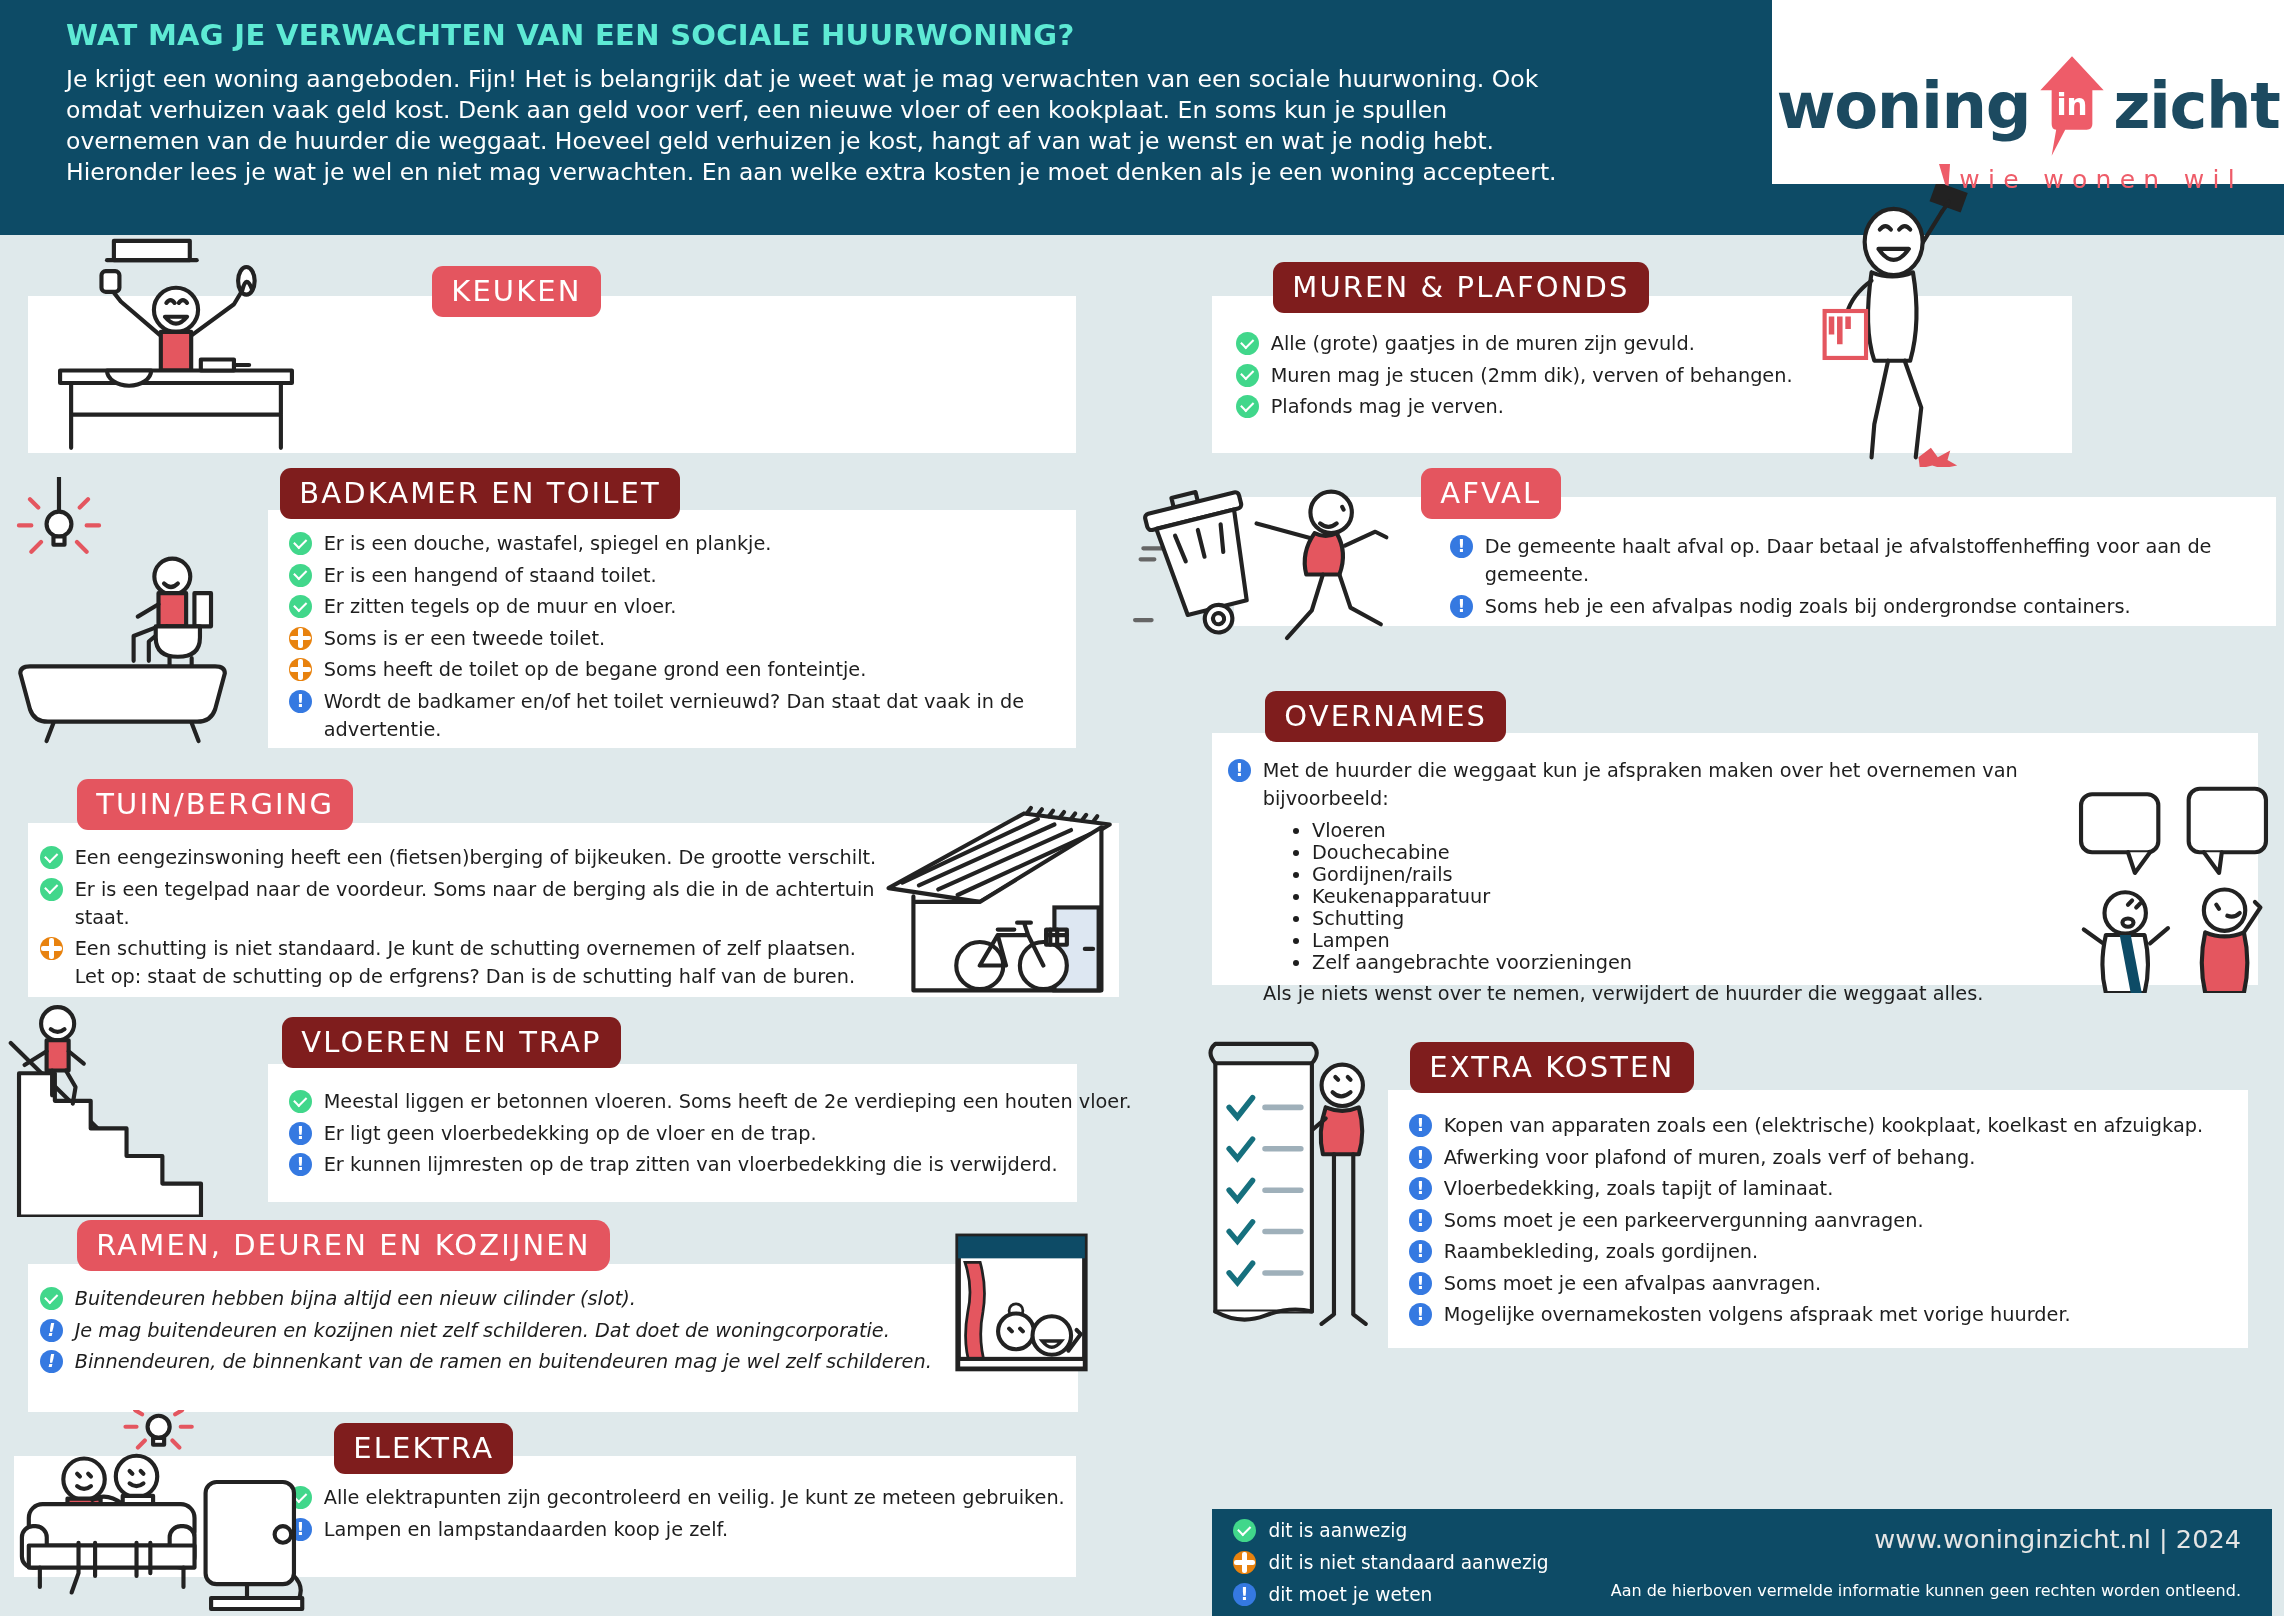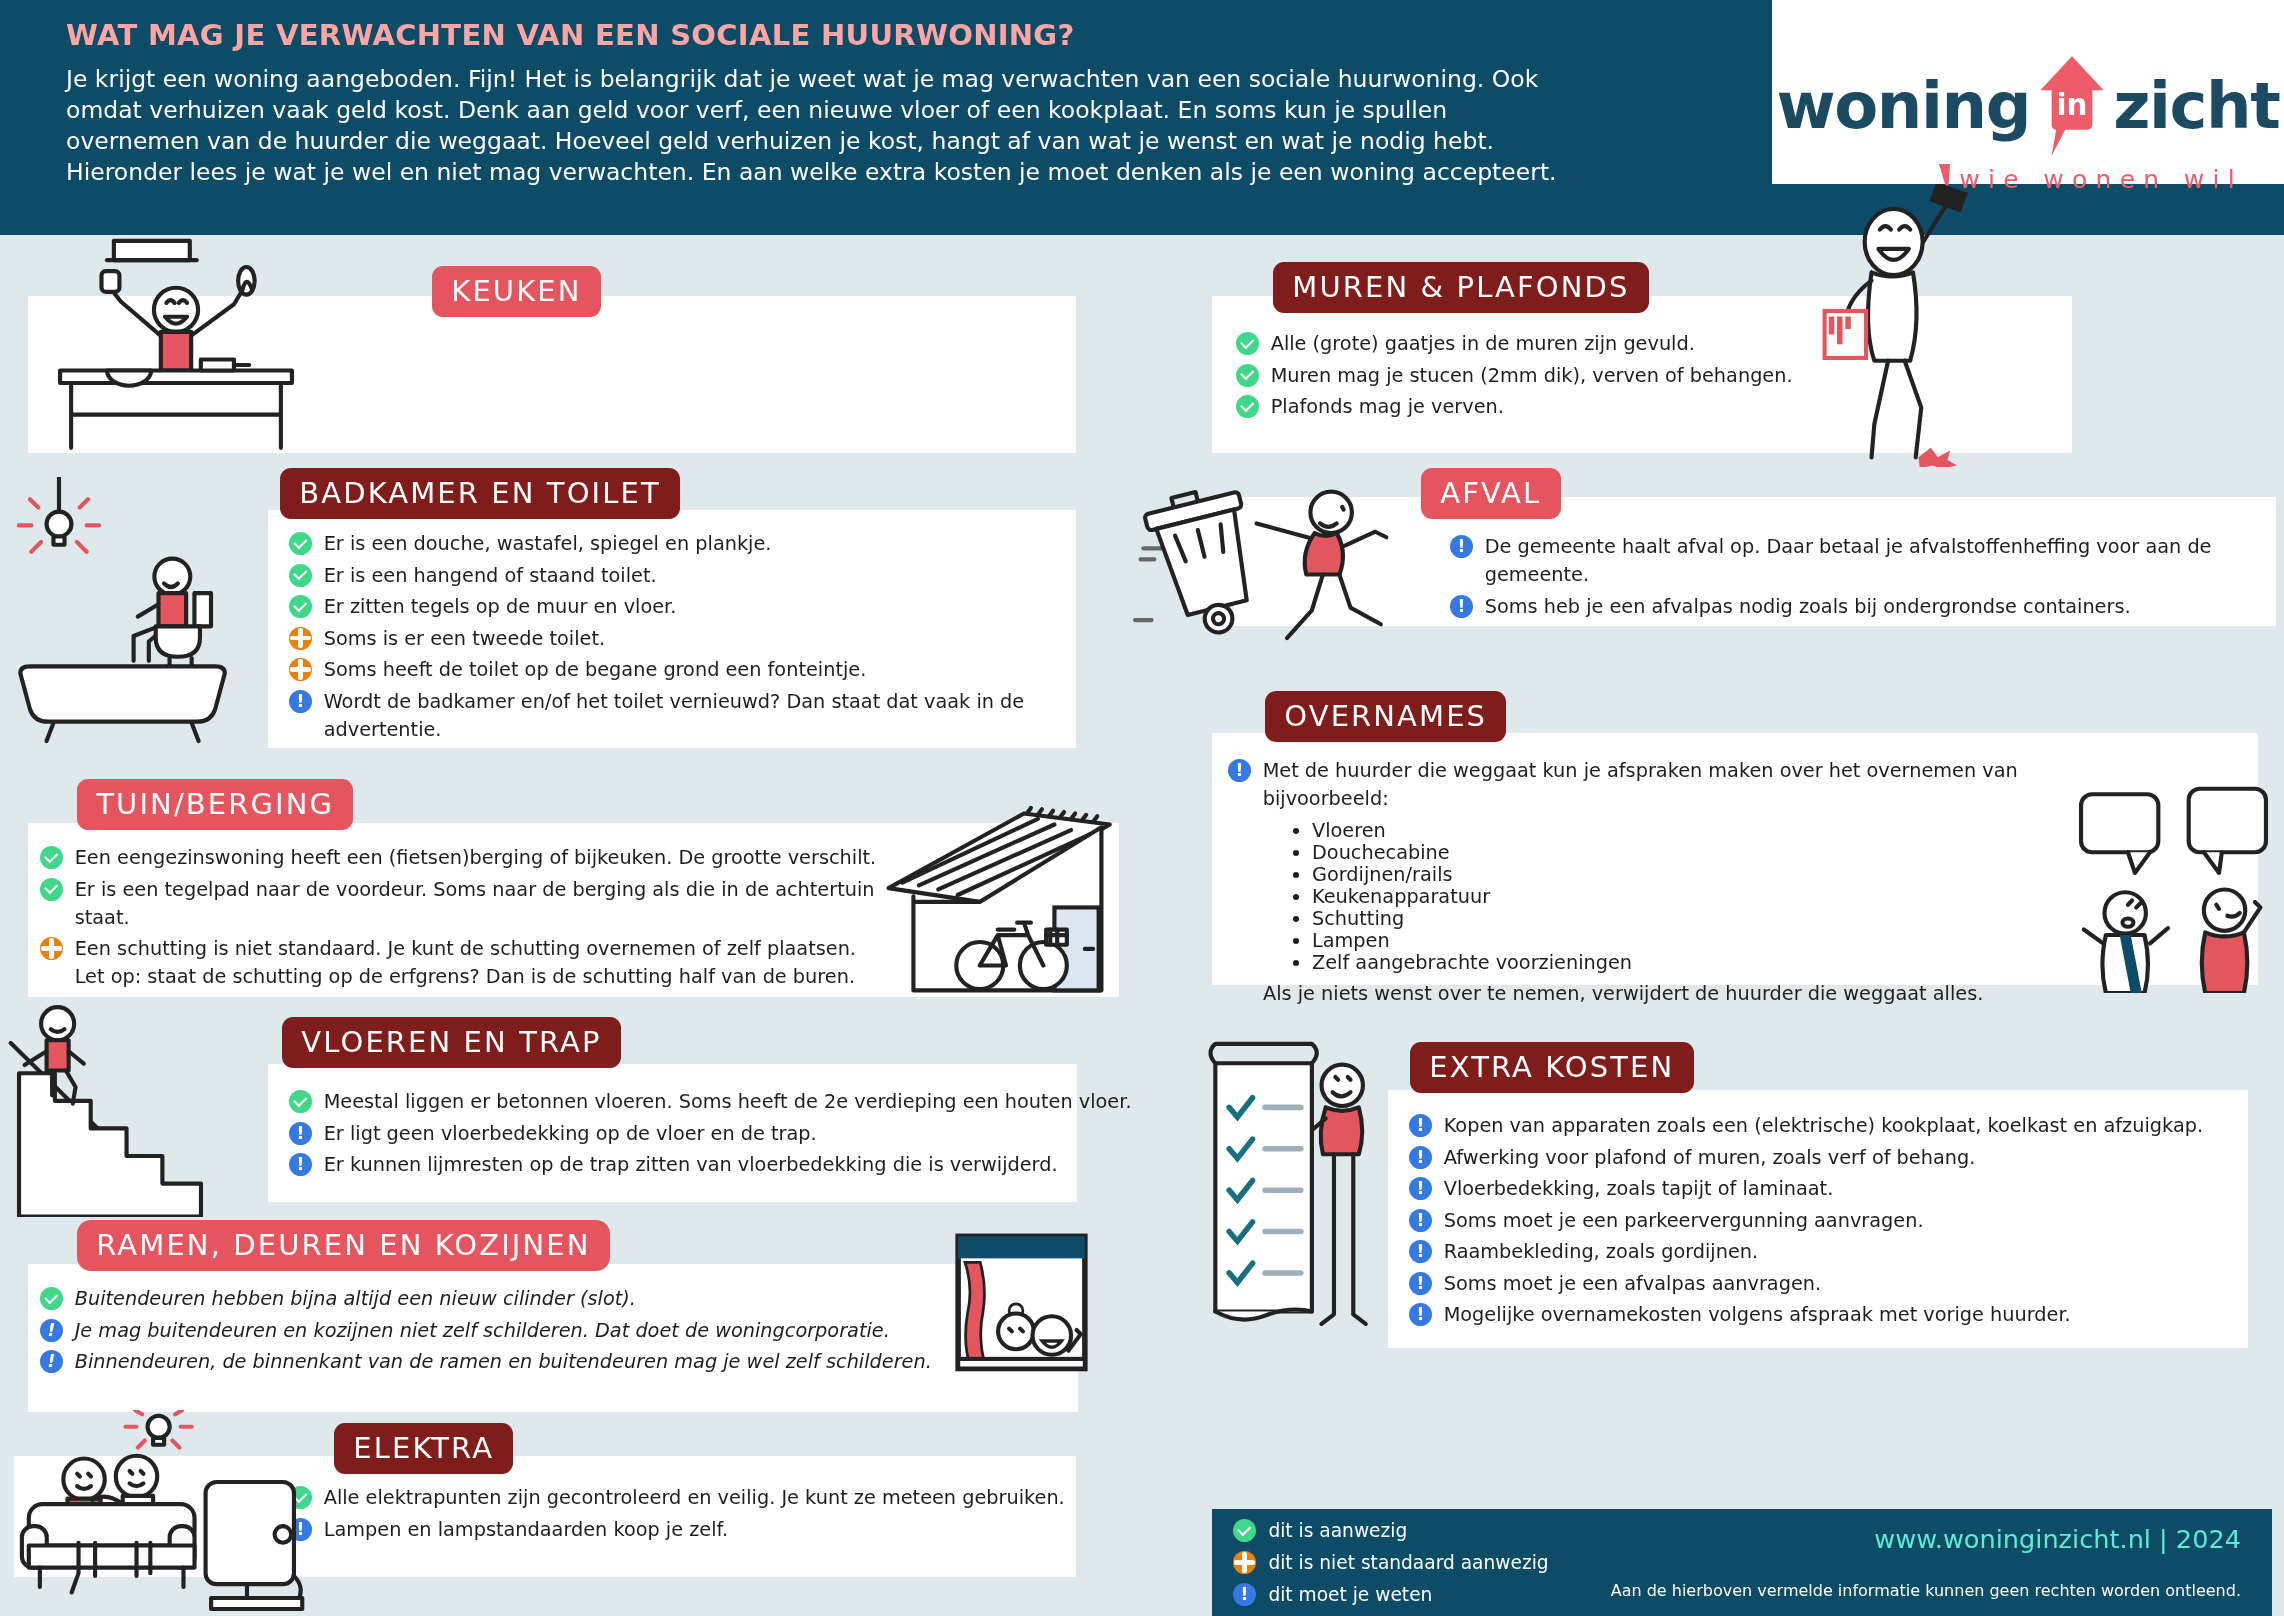--- a/index.html
+++ b/index.html
@@ -3,21 +3,21 @@
 <meta charset="utf-8">
 <title>Wat mag je verwachten van een sociale huurwoning?</title>
 <style>
   * { margin:0; padding:0; box-sizing:border-box; }
   html,body { background:#c9d6d9; }
   body { font-family:"DejaVu Sans","Liberation Sans",sans-serif; }
   #canvas{ position:relative; width:2284px; height:1616px; background:#dfe9eb; overflow:hidden; }
 
   
   .header{ position:absolute; left:0; top:0; width:2284px; height:235px; background:#0d4b66; }
-  .header h1{ position:absolute; left:66px; top:18px; color:#fca5a5; font-size:29px; font-weight:bold; letter-spacing:0.3px; }
+  .header h1{ position:absolute; left:66px; top:18px; color:#5eead4; font-size:29px; font-weight:bold; letter-spacing:0.3px; }
   .header p{ position:absolute; left:66px; top:64px; width:1678px; color:#ffffff; font-size:23.5px; line-height:31px; white-space:pre-line; }
 
   
   .logo-panel{ position:absolute; left:1772px; top:0; width:512px; height:184px; background:#ffffff; }
   .logo-row{ position:absolute; left:0; top:54px; width:100%; display:flex; align-items:center; justify-content:center; gap:4.1px; }
   .logo-word{ font-size:64px; font-weight:bold; color:#1c4a60; letter-spacing:-1.4px; }
   .logo-pin{ width:72px; height:104px; margin:0 1.4px; }
   .tagline-row{ position:absolute; right:41px; top:164px; display:flex; align-items:center; gap:9.7px; }
   .tagline-mark{ width:0; height:0; border-left:9.7px solid transparent; border-right:2.8px solid transparent; border-top:30px solid #ee5c69; }
   .tagline{ color:#ee5c69; font-size:25px; letter-spacing:8.3px; }
@@ -44,21 +44,21 @@
   .onv{ position:absolute; z-index:3; width:877px; }
   .onv .subs{ list-style:disc; margin:7px 0 5.5px 84px; color:#1e1e1e; font-size:19.3px; line-height:22px; }
   .onv .outro{ margin-left:35px; color:#1e1e1e; font-size:19.3px; line-height:28px; }
 
   
   .footer{ position:absolute; left:1212px; top:1509px; width:1060px; height:107px; background:#0d4b66; z-index:2; }
   .legend{ position:absolute; left:21px; top:5.5px; list-style:none; }
   .legend li{ display:flex; align-items:center; gap:12.4px; height:32px; }
   .legend .ic{ margin-top:0; }
   .legend span.lbl{ color:#ffffff; font-size:18.6px; }
-  .site{ position:absolute; right:31px; top:15px; color:#5eead4; font-size:25.6px; }
+  .site{ position:absolute; right:31px; top:15px; color:#e5e5e5; font-size:25.6px; }
   .disclaimer{ position:absolute; right:31px; top:72px; color:#ffffff; font-size:16px; }
 
   .illus{ position:absolute; z-index:5; }
   svg .ln{ stroke:#222; stroke-width:3; fill:none; stroke-linecap:round; stroke-linejoin:round; }
   svg .fw{ stroke:#222; stroke-width:3; fill:#fff; stroke-linecap:round; stroke-linejoin:round; }
   svg .fr{ stroke:#222; stroke-width:3; fill:#e4565f; stroke-linecap:round; stroke-linejoin:round; }
   svg .rr{ stroke:#e4565f; stroke-width:3; fill:none; stroke-linecap:round; }
 </style>
 </head>
 <body>

